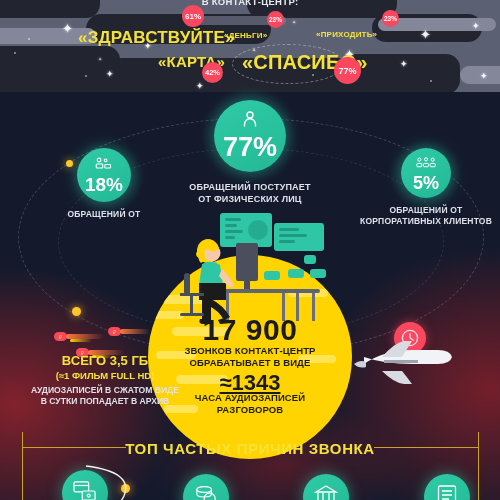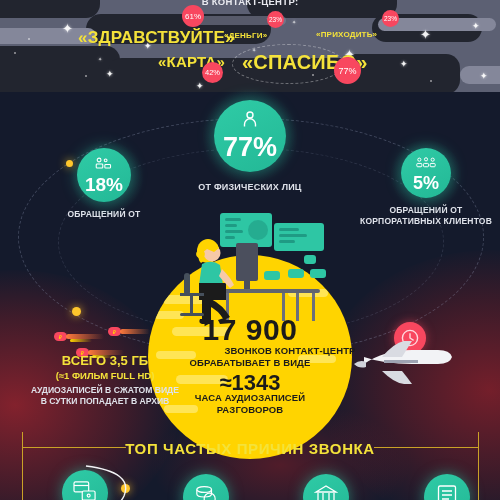--- a/index.html
+++ b/index.html
@@ -36,21 +36,21 @@
       color:#e9eaf0; font-size:9.5px; font-weight:bold; letter-spacing:.3px; }
 
   .word { position:absolute; color:#f4e23a; font-weight:bold; white-space:nowrap;
       letter-spacing:.2px; }
   .word.big  { font-size:17px; }
   .word.mid  { font-size:15px; }
   .word.small{ font-size:8px; }
   .word.xl   { font-size:20px; }
 
   .pct-bubble { position:absolute; border-radius:50%; background:#f8475f;
-      color:#fff; font-weight:normal; display:flex; align-items:center; justify-content:center; }
+      color:#fff; font-weight:bold; display:flex; align-items:center; justify-content:center; }
 
   .dash-ellipse { position:absolute; border:1px dashed rgba(255,255,255,.35);
       border-radius:50%; }
 
   
   .orbit { position:absolute; border-radius:50%; border:1px dashed rgba(160,170,200,.30); }
 
   
   .stat { position:absolute; }
   .stat-circle { position:relative; border-radius:50%;
@@ -63,21 +63,21 @@
       letter-spacing:.2px; margin-top:7px; }
 
   
   #sun { position:absolute; left:148px; top:255px; width:204px; height:204px;
       border-radius:50%; background:#ffd400; overflow:hidden; }
   .sun-streak { position:absolute; background:#ffe764; border-radius:6px; opacity:.85; }
 
   .sun-text { position:absolute; left:148px; width:204px; text-align:center; color:#1b1b1b; }
   .sun-big { font-size:30px; font-weight:bold; letter-spacing:.5px; line-height:1; }
   .sun-sub { font-size:9.5px; font-weight:bold; line-height:1.35; letter-spacing:.1px; }
-  .sun-big2{ font-size:22px; font-weight:bold; line-height:1; }
+  .sun-big2{ font-size:22px; font-weight:bold; line-height:1;text-decoration:underline; }
 
   
   .blk-title { font-weight:bold; line-height:1.15; }
   .blk-sub { font-weight:bold; line-height:1.35; }
 
   
   .gold-line { position:absolute; background:#c9a227; }
   .bottom-title { position:absolute; width:500px; text-align:center; color:#f4e23a;
       font-size:15px; font-weight:bold; letter-spacing:.6px; }
   .rcircle { position:absolute; width:46px; height:46px; border-radius:50%;
@@ -187,20 +187,21 @@
     <div class="stat-circle" style="width:72px;height:72px;margin:0 auto;">
       <span class="stat-ico">
         <svg width="16" height="17" viewBox="0 0 16 17" fill="none" stroke="#fff" stroke-width="1.4">
           <circle cx="8" cy="4" r="3"></circle>
             <path d="M2.5 15.5v-2.2a5.5 5.5 0 0 1 11 0v2.2"></path>
         </svg>
       </span>
       <span class="num" style="font-size:27px;margin-top:2px;">77%</span>
     </div>
     <div class="stat-label" style="font-size:9px;margin-top:10px;">
+      <div>ОБРАЩЕНИЙ ПОСТУПАЕТ</div>
       <div>ОТ ФИЗИЧЕСКИХ ЛИЦ</div>
     </div>
   </div>
 
   <div class="stat" style="left:352px;top:148px;width:148px;">
     <div class="glow glow-teal" style="left:38px;top:-9px;width:72px;height:72px;"></div>
     <div class="stat-circle" style="width:50px;height:50px;margin:0 auto;">
       <span class="stat-ico">
         <svg width="20" height="12" viewBox="0 0 24 14" fill="none" stroke="#fff" stroke-width="1.2">
           <circle cx="4" cy="3" r="1.9"></circle>
@@ -272,21 +273,21 @@
       <path d="M40 79 q4 2 5 5 l-9 1 -2-4z" fill="#1b1b1b"></path>
     </svg>
 
     <div class="furn" style="left:6px;top:58px;width:6px;height:22px;background:#46505c;border-radius:3px;"></div>
     <div class="furn" style="left:2px;top:78px;width:24px;height:3px;background:#46505c;"></div>
     <div class="furn" style="left:12px;top:80px;width:3px;height:18px;background:#46505c;"></div>
     <div class="furn" style="left:2px;top:98px;width:24px;height:3px;background:#46505c;border-radius:2px;"></div>
   </div>
 
   <div class="sun-text sun-big" style="top:315px;">17 900</div>
-  <div class="sun-text sun-sub" style="top:345px;margin-left:40px;">ЗВОНКОВ КОНТАКТ-ЦЕНТР</div>
+  <div class="sun-text sun-sub" style="top:345px;">ЗВОНКОВ КОНТАКТ-ЦЕНТР</div>
   <div class="sun-text sun-sub" style="top:357px;">ОБРАБАТЫВАЕТ В ВИДЕ</div>
   <div class="sun-text sun-big2" style="top:372px;">≈1343</div>
   <div class="sun-text sun-sub" style="top:392px;">ЧАСА АУДИОЗАПИСЕЙ</div>
   <div class="sun-text sun-sub" style="top:404px;">РАЗГОВОРОВ</div>
 
   <div class="planet" style="left:72px;top:307px;width:9px;height:9px;"></div>
   <div class="planet" style="left:66px;top:160px;width:7px;height:7px;"></div>
 
   <div class="comet" style="left:54px;top:332px;width:50px;height:10px;">
     <div class="head" style="left:0;top:0;">₽</div>

